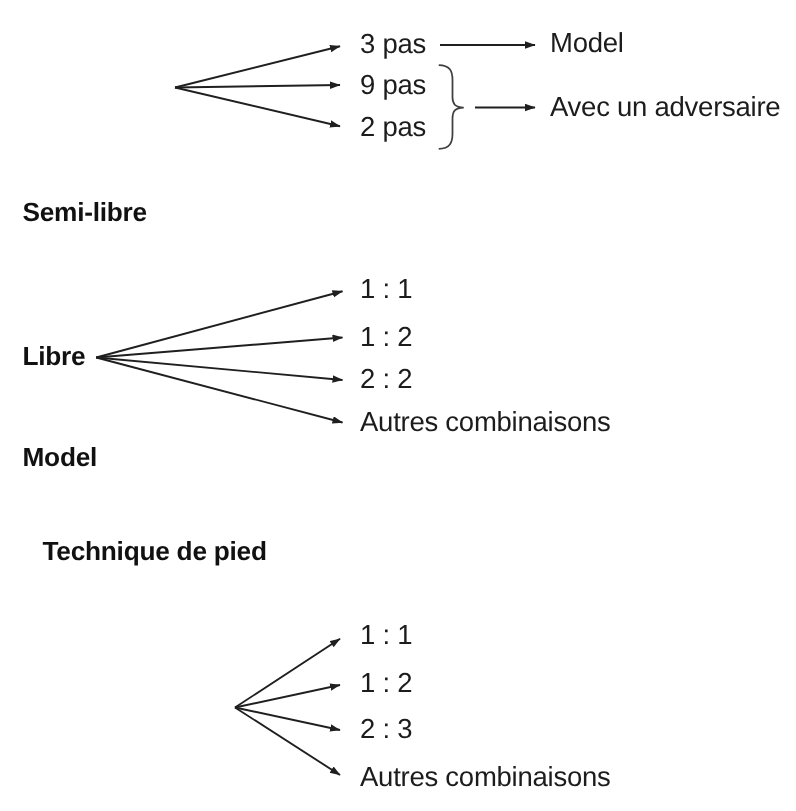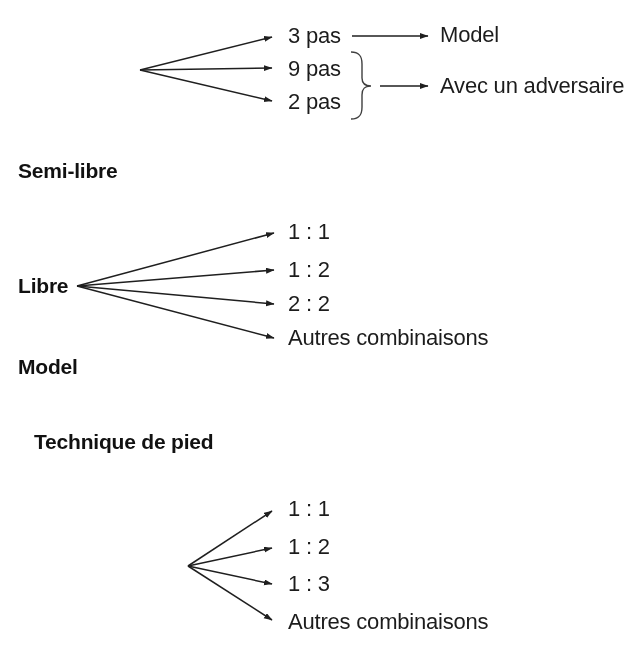--- a/index.html
+++ b/index.html
@@ -98,16 +98,16 @@
   <div class="label" style="left:288px; top:304px">2 : 2</div>
   <div class="label" style="left:288px; top:338px">Autres combinaisons</div>
 
   <div class="label bold" style="left:18px; top:367px">Model</div>
 
   <div class="label bold" style="left:34px; top:442px">Technique de pied</div>
 
 
   <div class="label" style="left:288px; top:509px">1 : 1</div>
   <div class="label" style="left:288px; top:547px">1 : 2</div>
-  <div class="label" style="left:288px; top:584px">1 : 3</div>
+  <div class="label" style="left:288px; top:584px">2 : 3</div>
   <div class="label" style="left:288px; top:622px">Autres combinaisons</div>
 
 </div>
 
 </body></html>

